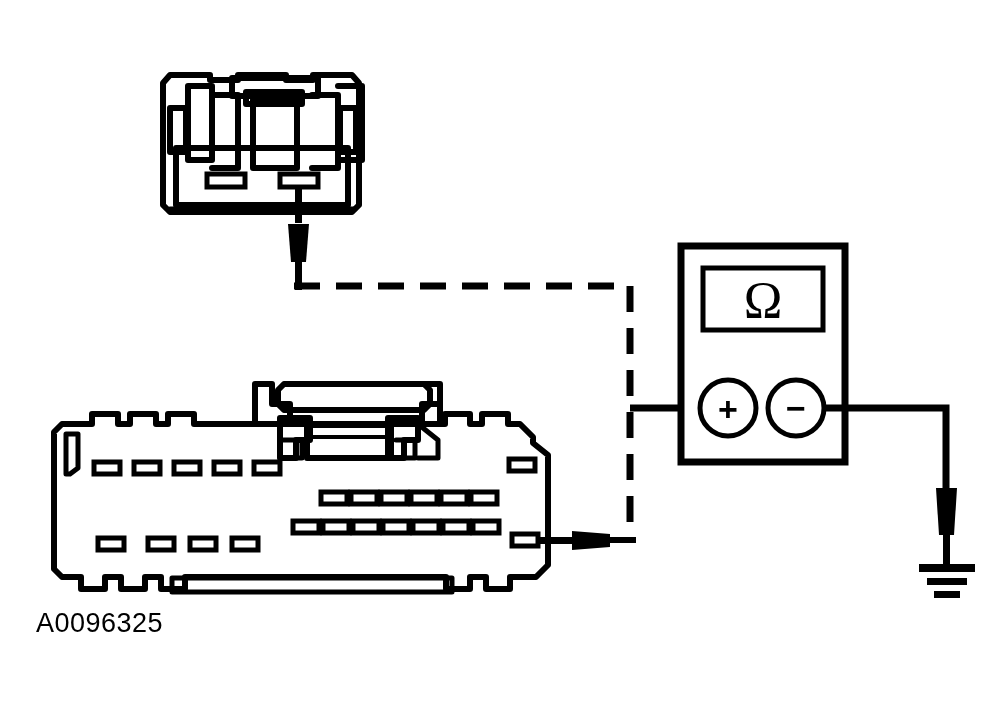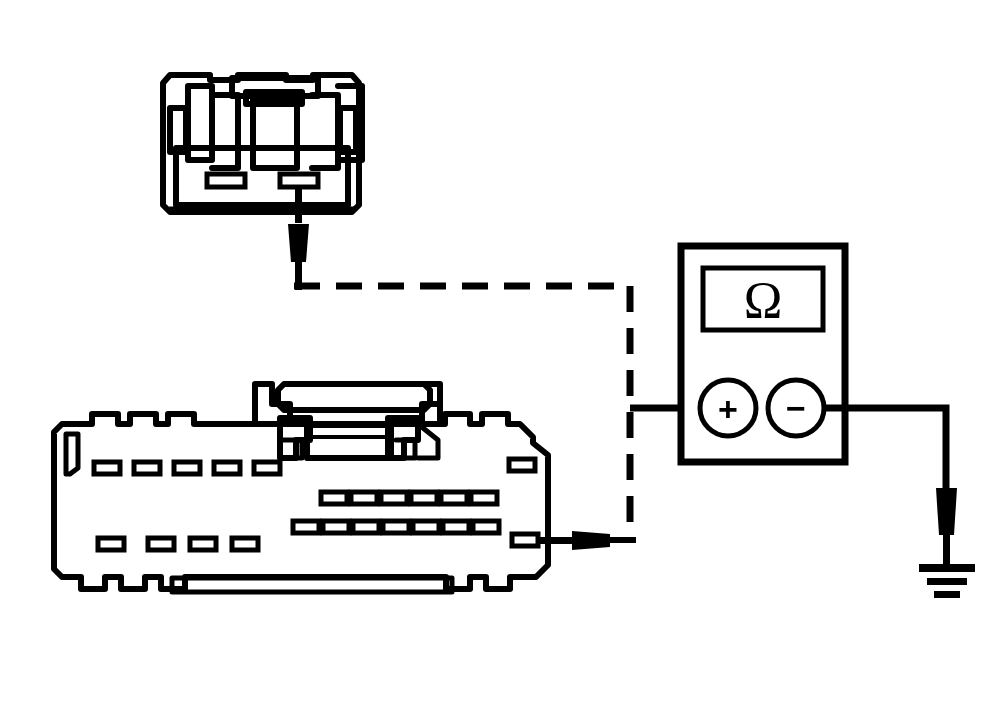--- a/index.html
+++ b/index.html
@@ -214,14 +214,15 @@
     </g>
 
     <g fill="#000000">
       <rect x="919" y="564" width="56" height="8"></rect>
       <rect x="927" y="578" width="40" height="7"></rect>
       <rect x="934" y="591" width="26" height="7"></rect>
     </g>
 
   </svg>
 
+  <div class="fig-label">A0096325</div>
 
 </div>
 
 </body></html>

